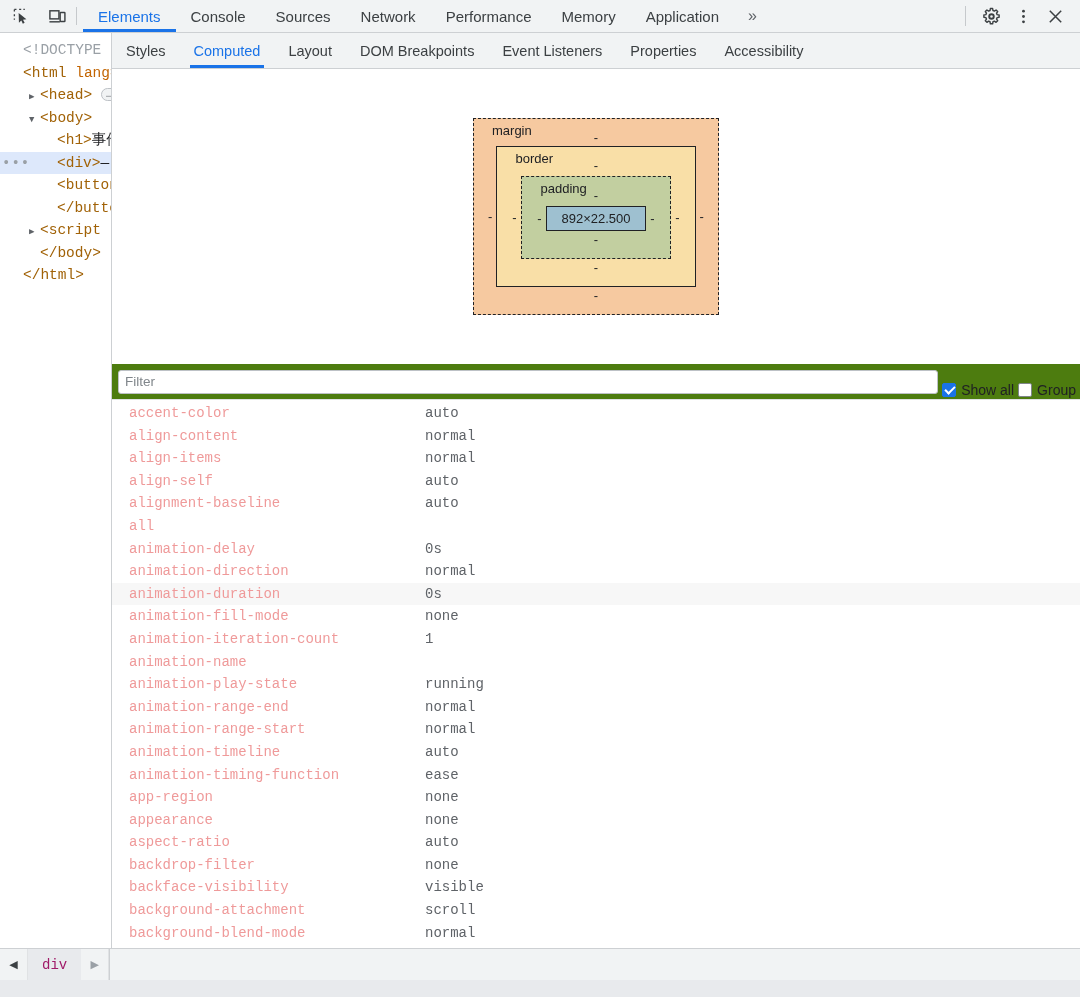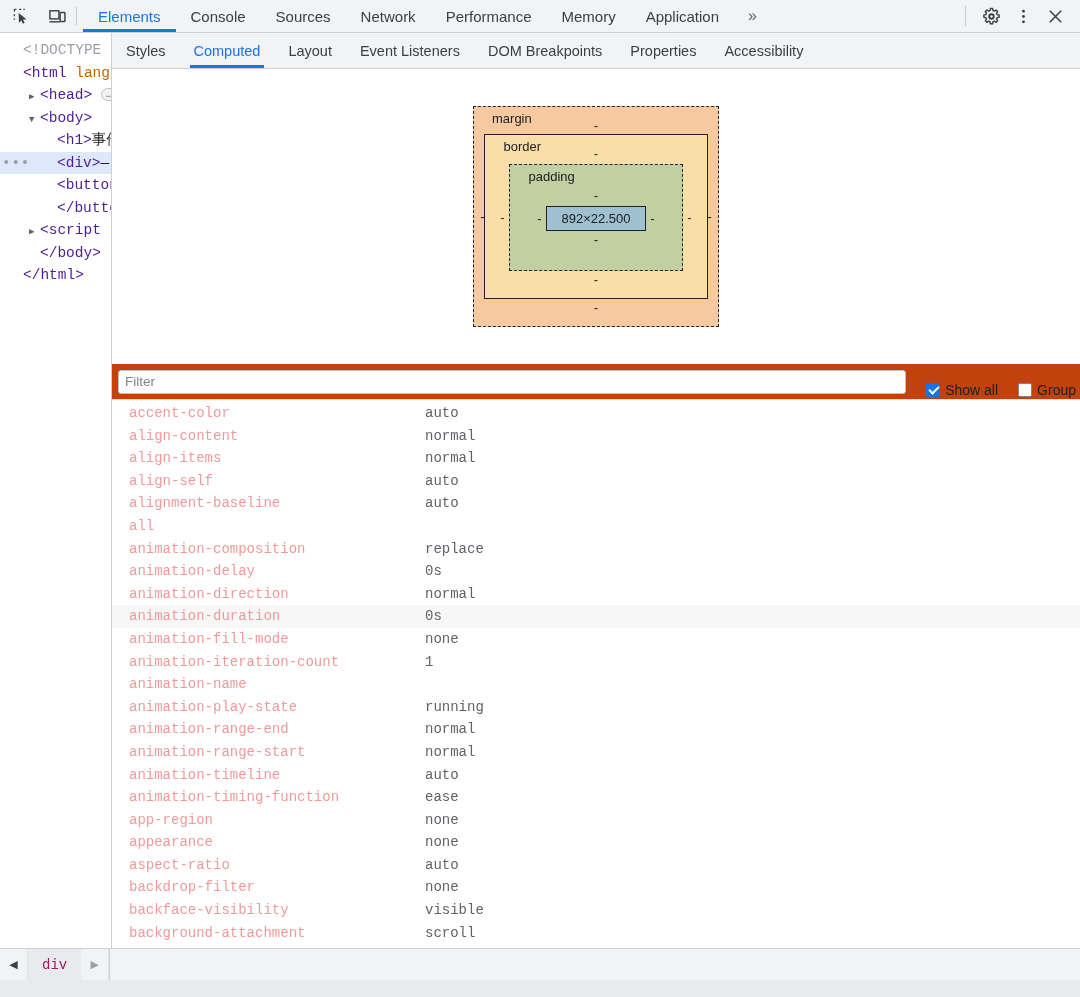--- a/index.html
+++ b/index.html
@@ -42,21 +42,21 @@
     background: #ffffff; overflow: hidden;
     font-family: "Liberation Mono", monospace; font-size: 14.5px;
     padding-top: 6px;
   }
   .dom-row { height: 22.5px; line-height: 22.5px; white-space: nowrap; position: relative; }
   .dom-row.sel { background: #dde8fb; }
   .dom-ell {
     position: absolute; left: 2px; top: 0; color: #9aa0a6; font-size: 14px; letter-spacing: 1px;
   }
   .tw { display: inline-block; width: 11px; color: #5f6368; font-size: 9px; }
-  .tag { color: #4c1d95; font-family: Liberation Mono, monospace; }
+  .tag { color: #a16207; font-family: Liberation Mono, monospace; }
   .attr { color: #c26401; }
   .doctype { color: #9aa0a6; }
   .txtnode { color: #202124; }
   .badge {
     display: inline-block; border: 1px solid #bdc1c6; border-radius: 8px;
     background: #f1f3f4; color: #5f6368; font-size: 10px; line-height: 11px;
     padding: 0 4px; vertical-align: 2px; letter-spacing: 1px;
   }
 
   
@@ -81,41 +81,41 @@
   
   .boxmodel-wrap {
     flex: none; height: 295px; display: flex; align-items: center; justify-content: center;
     background: #fff;
   }
   .bm-margin {
     width: 246px; border: 1.5px dashed #202124; background: #f6c9a0;
     padding: 10px; position: relative;
   }
   .bm-border { border: 1.5px solid #202124; background: #f9dfa7; padding: 10px; position: relative; }
-  .bm-padding { border: 1.5px dashed #202124; background: #c2cfa0; padding: 22px; position: relative; }
+  .bm-padding { border: 1.5px dashed #202124; background: #c2cfa0; padding: 10px; position: relative; }
   .bm-label {
     font-size: 13px; color: #202124; font-family: "Liberation Sans", sans-serif;
     position: absolute; left: 18px; top: 4px;
   }
   .bm-top-val, .bm-bot-val {
     text-align: center; font-size: 13px; color: #202124; height: 17px; line-height: 17px;
   }
   .bm-mid { display: flex; align-items: center; justify-content: center; }
   .bm-side { font-size: 13px; color: #202124; width: 14px; text-align: center; }
   .bm-content {
     background: #9ec0d0; border: 1.5px solid #202124;
     font-size: 13px; color: #202124; padding: 4px 14px; text-align: center; white-space: nowrap;
   }
   .pad-inner-top { height: 19px; }
   .bd-inner-top { height: 19px; }
 
   
   .filter-bar {
     flex: none; height: 36px; display: flex; align-items: center;
-    padding: 0 4px 0 6px; gap: 20px; background: #c2410c;
+    padding: 0 4px 0 6px; gap: 4px; background: #4d7c0f;
     border-bottom: 1px solid #e0e2e4;
   }
   .filter-input {
     flex: 1; height: 24px; border: 1px solid #bdc1c6; border-radius: 3px;
     font-size: 13.5px; padding: 0 6px; color: #202124; outline: none;
     font-family: "Liberation Sans", sans-serif; background: #fff;
   }
   .filter-input::placeholder { color: #80868b; }
   .chk-group { display: flex; align-items: center; gap: 5px; white-space: nowrap; cursor: pointer; margin-top: 16px; }
   .chk {
@@ -234,22 +234,22 @@
         <div class="dom-row"><span style="display:inline-block;width:12px"></span><span class="tw"></span><span class="tag">&lt;/html&gt;</span></div>
       </div>
   </div>
 
   <div class="right-panel">
 
     <div class="sub-tabbar">
       <div class="stab">Styles</div>
       <div class="stab active">Computed</div>
       <div class="stab">Layout</div>
+      <div class="stab">DOM Breakpoints</div>
       <div class="stab">Event Listeners</div>
-      <div class="stab">DOM Breakpoints</div>
       <div class="stab">Properties</div>
       <div class="stab">Accessibility</div>
     </div>
 
     <div class="boxmodel-wrap">
       <div class="bm-margin">
         <span class="bm-label">margin</span>
         <div class="bm-top-val">-</div>
         <div class="bm-mid">
           <span class="bm-side">-</span>
@@ -322,26 +322,20 @@
               <span>auto</span>
             </span>
           </div>
           <div class="prop-row">
             <span class="prop-name">all</span>
             <span class="prop-value">
               <span></span>
             </span>
           </div>
           <div class="prop-row">
-            <span class="prop-name">animation-composition</span>
-            <span class="prop-value">
-              <span>replace</span>
-            </span>
-          </div>
-          <div class="prop-row">
             <span class="prop-name">animation-delay</span>
             <span class="prop-value">
               <span>0s</span>
             </span>
           </div>
           <div class="prop-row">
             <span class="prop-name">animation-direction</span>
             <span class="prop-value">
               <span>normal</span>
             </span>

